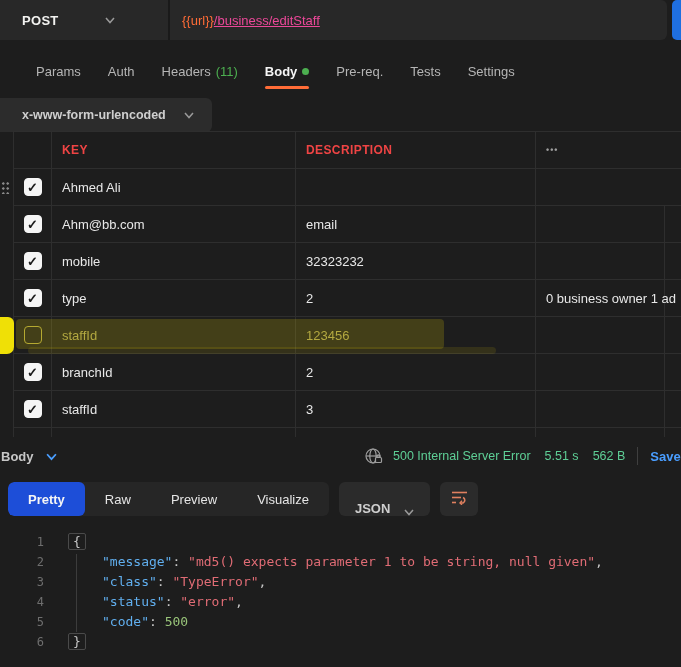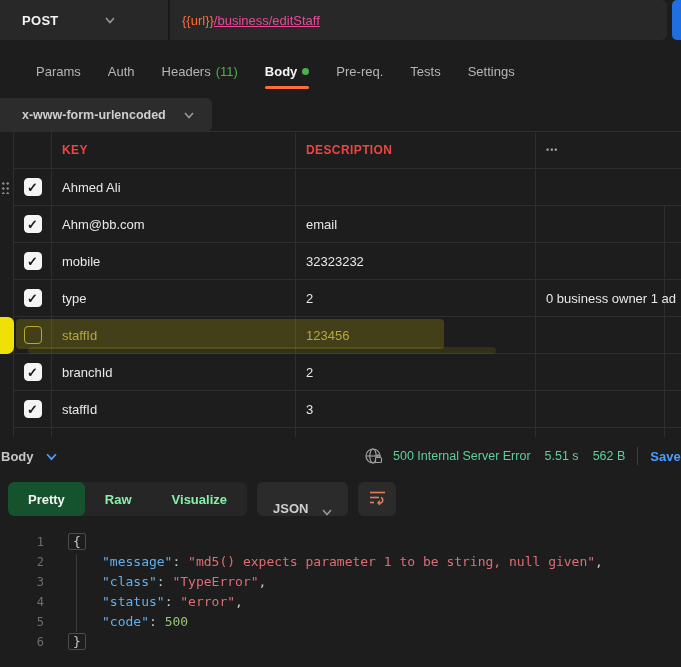--- a/index.html
+++ b/index.html
@@ -114,22 +114,22 @@
   }
   .globe{ width:19px; height:19px; }
   .status-txt,.time-txt,.size-txt{ color:var(--status_green); font-size:12.5px; }
   .time-txt{ margin-left:4px; } .size-txt{ margin-left:4px;text-align:center; }
   .meta-divider{ width:1px; height:18px; background:#3f3f3f; margin:0 2px; }
   .save-link{ color:var(--link_blue); font-weight:bold; cursor:pointer; }
 
   
   .resp-tabs{ position:absolute; left:8px; top:482px; height:34px; display:flex; gap:10px; }
   .seg-group{ display:flex; background:#262626; border-radius:6px; overflow:hidden; }
-  .seg{ padding:0 20px; display:flex; align-items:center; color:#86efac; cursor:pointer;font-weight:bold; }
-  .seg.active{ background:#14532d; color:#f5f5f5; font-weight:bold; border-radius:6px; }
+  .seg{ padding:0 20px; display:flex; align-items:center; color:#e5e5e5; cursor:pointer; }
+  .seg.active{ background:#1d4ed8; color:#f5f5f5; font-weight:bold; border-radius:6px; }
   .fmt-btn{
     display:flex; align-items:flex-end; gap:14px; background:#2b2b2b; border-radius:6px;
     padding:0 16px; color:#cfcfcf; font-weight:bold; cursor:pointer;
   }
   .wrap-btn{
     width:38px; display:flex; align-items:center; justify-content:center;
     background:#2b2b2b; border-radius:6px; cursor:pointer;
   }
 
   
@@ -310,20 +310,21 @@
     <span class="size-txt">562 B</span>
     <span class="meta-divider"></span>
     <span class="save-link">Save</span>
   </div>
 </div>
 
 <div class="resp-tabs">
   <div class="seg-group">
     <div class="seg active">Pretty</div>
     <div class="seg">Raw</div>
+    <div class="seg">Preview</div>
     <div class="seg">Visualize</div>
   </div>
   <div class="fmt-btn">
     <span>JSON</span>
     <span class="chev">
       <svg width="10" height="7" viewBox="0 0 10 7">
           <path d="M1 1 L5 5.5 L9 1" stroke="#9a9a9a" stroke-width="1.5" fill="none"></path>
         </svg>
     </span>
   </div>

